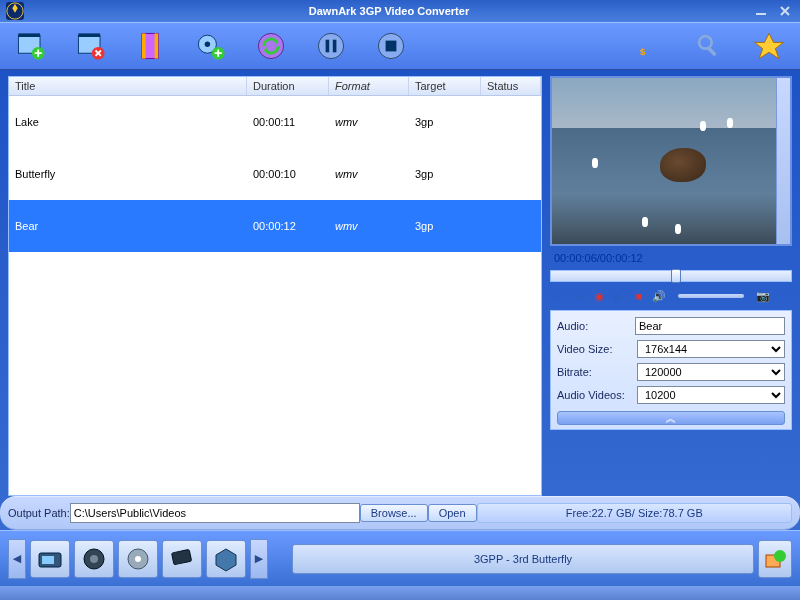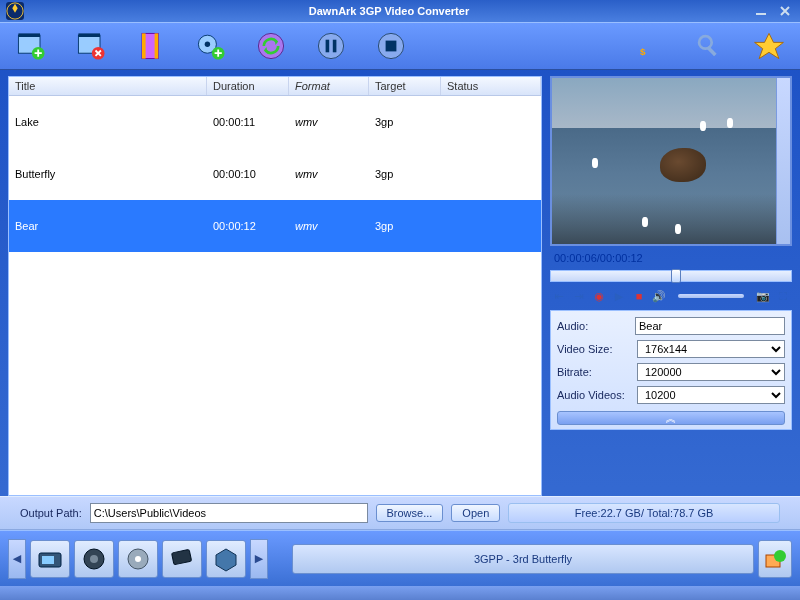--- a/index.html
+++ b/index.html
@@ -13,42 +13,42 @@
 .toolbar { height: 48px; background: linear-gradient(#6a9aff, #4a7ae8); border-top:1px solid #9abfff; border-bottom:1px solid #2a4fa0; display:flex; align-items:center; padding:0 10px; gap:18px;}
 .toolbar .tbtn { width:42px;height:38px;display:flex;align-items:center;justify-content:center;}
 .toolbar .spacer { flex:1; }
 .toolbar svg { width:36px; height:34px; }
 
 .body { display:flex; gap:8px; padding:6px 8px 0 8px; height: 426px; }
 
 .filepanel { flex:1; background:#fff; border:1px solid #9abfff; display:flex; flex-direction:column; }
 .fhead { display:flex; background:linear-gradient(#f4f8ff,#d8e4fa); border-bottom:1px solid #b8c8e8; }
 .fhead div { padding:3px 6px; border-right:1px solid #c8d4ee; color:#333; }
-.col-title{width:198px;} .col-dur{width:82px;} .col-fmt{width:80px;font-style:italic;} .col-tgt{width:72px;} .col-st{flex:1;}
+.col-title{width:238px;} .col-dur{width:82px;} .col-fmt{width:80px;font-style:italic;} .col-tgt{width:72px;} .col-st{flex:1;}
 .frow { display:flex; padding:18px 0; }
 .frow div { padding:2px 6px; }
 .frow.sel { background:#2a7aff; color:#fff; }
 
 .preview { width:242px; display:flex; flex-direction:column; gap:4px;}
 .pv-frame { background:#000; border:2px solid #6a8fe0; height:170px; position:relative; overflow:hidden;}
 .pv-scroll { width:14px; background:linear-gradient(#c8d8ff,#a8c0f0); position:absolute; right:0; top:0; bottom:0; border-left:1px solid #7a9ae0;}
 .pv-time { text-align:left; color:#0030a0; padding:2px 4px; }
 .pv-seek { height:12px; background:linear-gradient(#e8f0ff,#c8d8f8); border:1px solid #9abfff; position:relative; }
 .pv-seek .thumb{ position:absolute; top:-2px; width:10px; height:14px; background:linear-gradient(#fff,#c0d8ff); border:1px solid #5a7fc0; border-radius:2px;}
 .pv-ctrl { height:20px; display:flex; align-items:center; gap:6px; padding:2px 2px; }
 .pv-ctrl .pc { width:14px;height:14px; color:#2a5fc0; display:flex;align-items:center;justify-content:center;}
 .pv-ctrl .vol { flex:1; height:4px; background:linear-gradient(#c8d8ff,#a8c0f0); border-radius:2px; margin:0 6px;}
 
 .props { background:linear-gradient(#e8f0ff,#d0e0ff); border:1px solid #9abfff; padding:6px 6px 4px 6px; display:flex; flex-direction:column; gap:5px;}
 .prow { display:flex; align-items:center; }
 .prow label { width:80px; color:#1a2a60; }
 .prow input, .prow select { flex:1; height:18px; border:1px solid #7a8aa0; background:#fff; padding:0 3px; font-size:11px;}
 .expand { height:14px; background:linear-gradient(#a8c4ff,#7aa0f0); border:1px solid #6a8fd0; border-radius:3px; display:flex;align-items:center;justify-content:center;color:#fff;margin-top:2px;}
 
-.outrow { display:flex; align-items:center; gap:8px; padding:6px 20px; background:linear-gradient(#c8d8ff,#b0c8f8); border-top:1px solid #e0ecff; border-bottom:1px solid #8aa8e0;}
+.outrow { display:flex; align-items:center; gap:0; padding:6px 8px; background:linear-gradient(#c8d8ff,#b0c8f8); border-top:1px solid #e0ecff; border-bottom:1px solid #8aa8e0;border-radius:16px;}
 .outrow label{ color:#1a2a60; }
 .outrow input { flex:1; max-width:290px; height:20px; border:1px solid #7a8aa0; background:#fff; padding:0 3px;}
 .outrow .btn { padding:2px 10px; background:linear-gradient(#f0f6ff,#c8dcff); border:1px solid #6a8fd0; border-radius:3px; color:#1a3a80;}
 .outrow .disk { flex:1; text-align:center; color:#1a3a80; background:linear-gradient(#d8e6ff,#b8ceff); border:1px solid #9abff0; border-radius:3px; height:20px; line-height:18px;}
 
 .bottombar { height:56px; background:linear-gradient(#6a9aff,#3a6fd4); display:flex; align-items:center; padding:0 8px; gap:4px; border-top:1px solid #9abfff;}
 .bottombar .nbtn{width:18px;height:40px;background:linear-gradient(#c8d8ff,#9ab8f0);border:1px solid #6a8fd0;display:flex;align-items:center;justify-content:center;color:#2a4a90;}
 .bottombar .thumb{width:40px;height:38px;background:linear-gradient(#e0ecff,#b0c8f0);border:1px solid #6a8fd0;border-radius:3px;display:flex;align-items:center;justify-content:center;}
 .bottombar .profile { flex:1; margin-left:20px; height:30px; background:linear-gradient(#d8e6ff,#b0c8f0); border:1px solid #6a8fd0; border-radius:3px; display:flex;align-items:center;justify-content:center;color:#1a3a80;}
 
@@ -241,21 +241,21 @@
       <div class="expand">︽</div>
     </div>
   </div>
 </div>
 
 <div class="outrow">
   <label>Output Path:</label>
   <input value="C:\Users\Public\Videos" style="">
   <div class="btn">Browse...</div>
   <div class="btn">Open</div>
-  <div class="disk">Free:22.7 GB/ Total:78.7 GB</div>
+  <div class="disk">Free:22.7 GB/ Size:78.7 GB</div>
 </div>
 
 <div class="bottombar">
   <div class="nbtn">◀</div>
   <div class="thumb">
       <svg width="26" height="20">
         <rect x="2" y="4" width="22" height="14" rx="2" fill="#357" stroke="#024"></rect>
         <rect x="5" y="7" width="12" height="8" fill="#8cf"></rect>
       </svg>
     </div>

